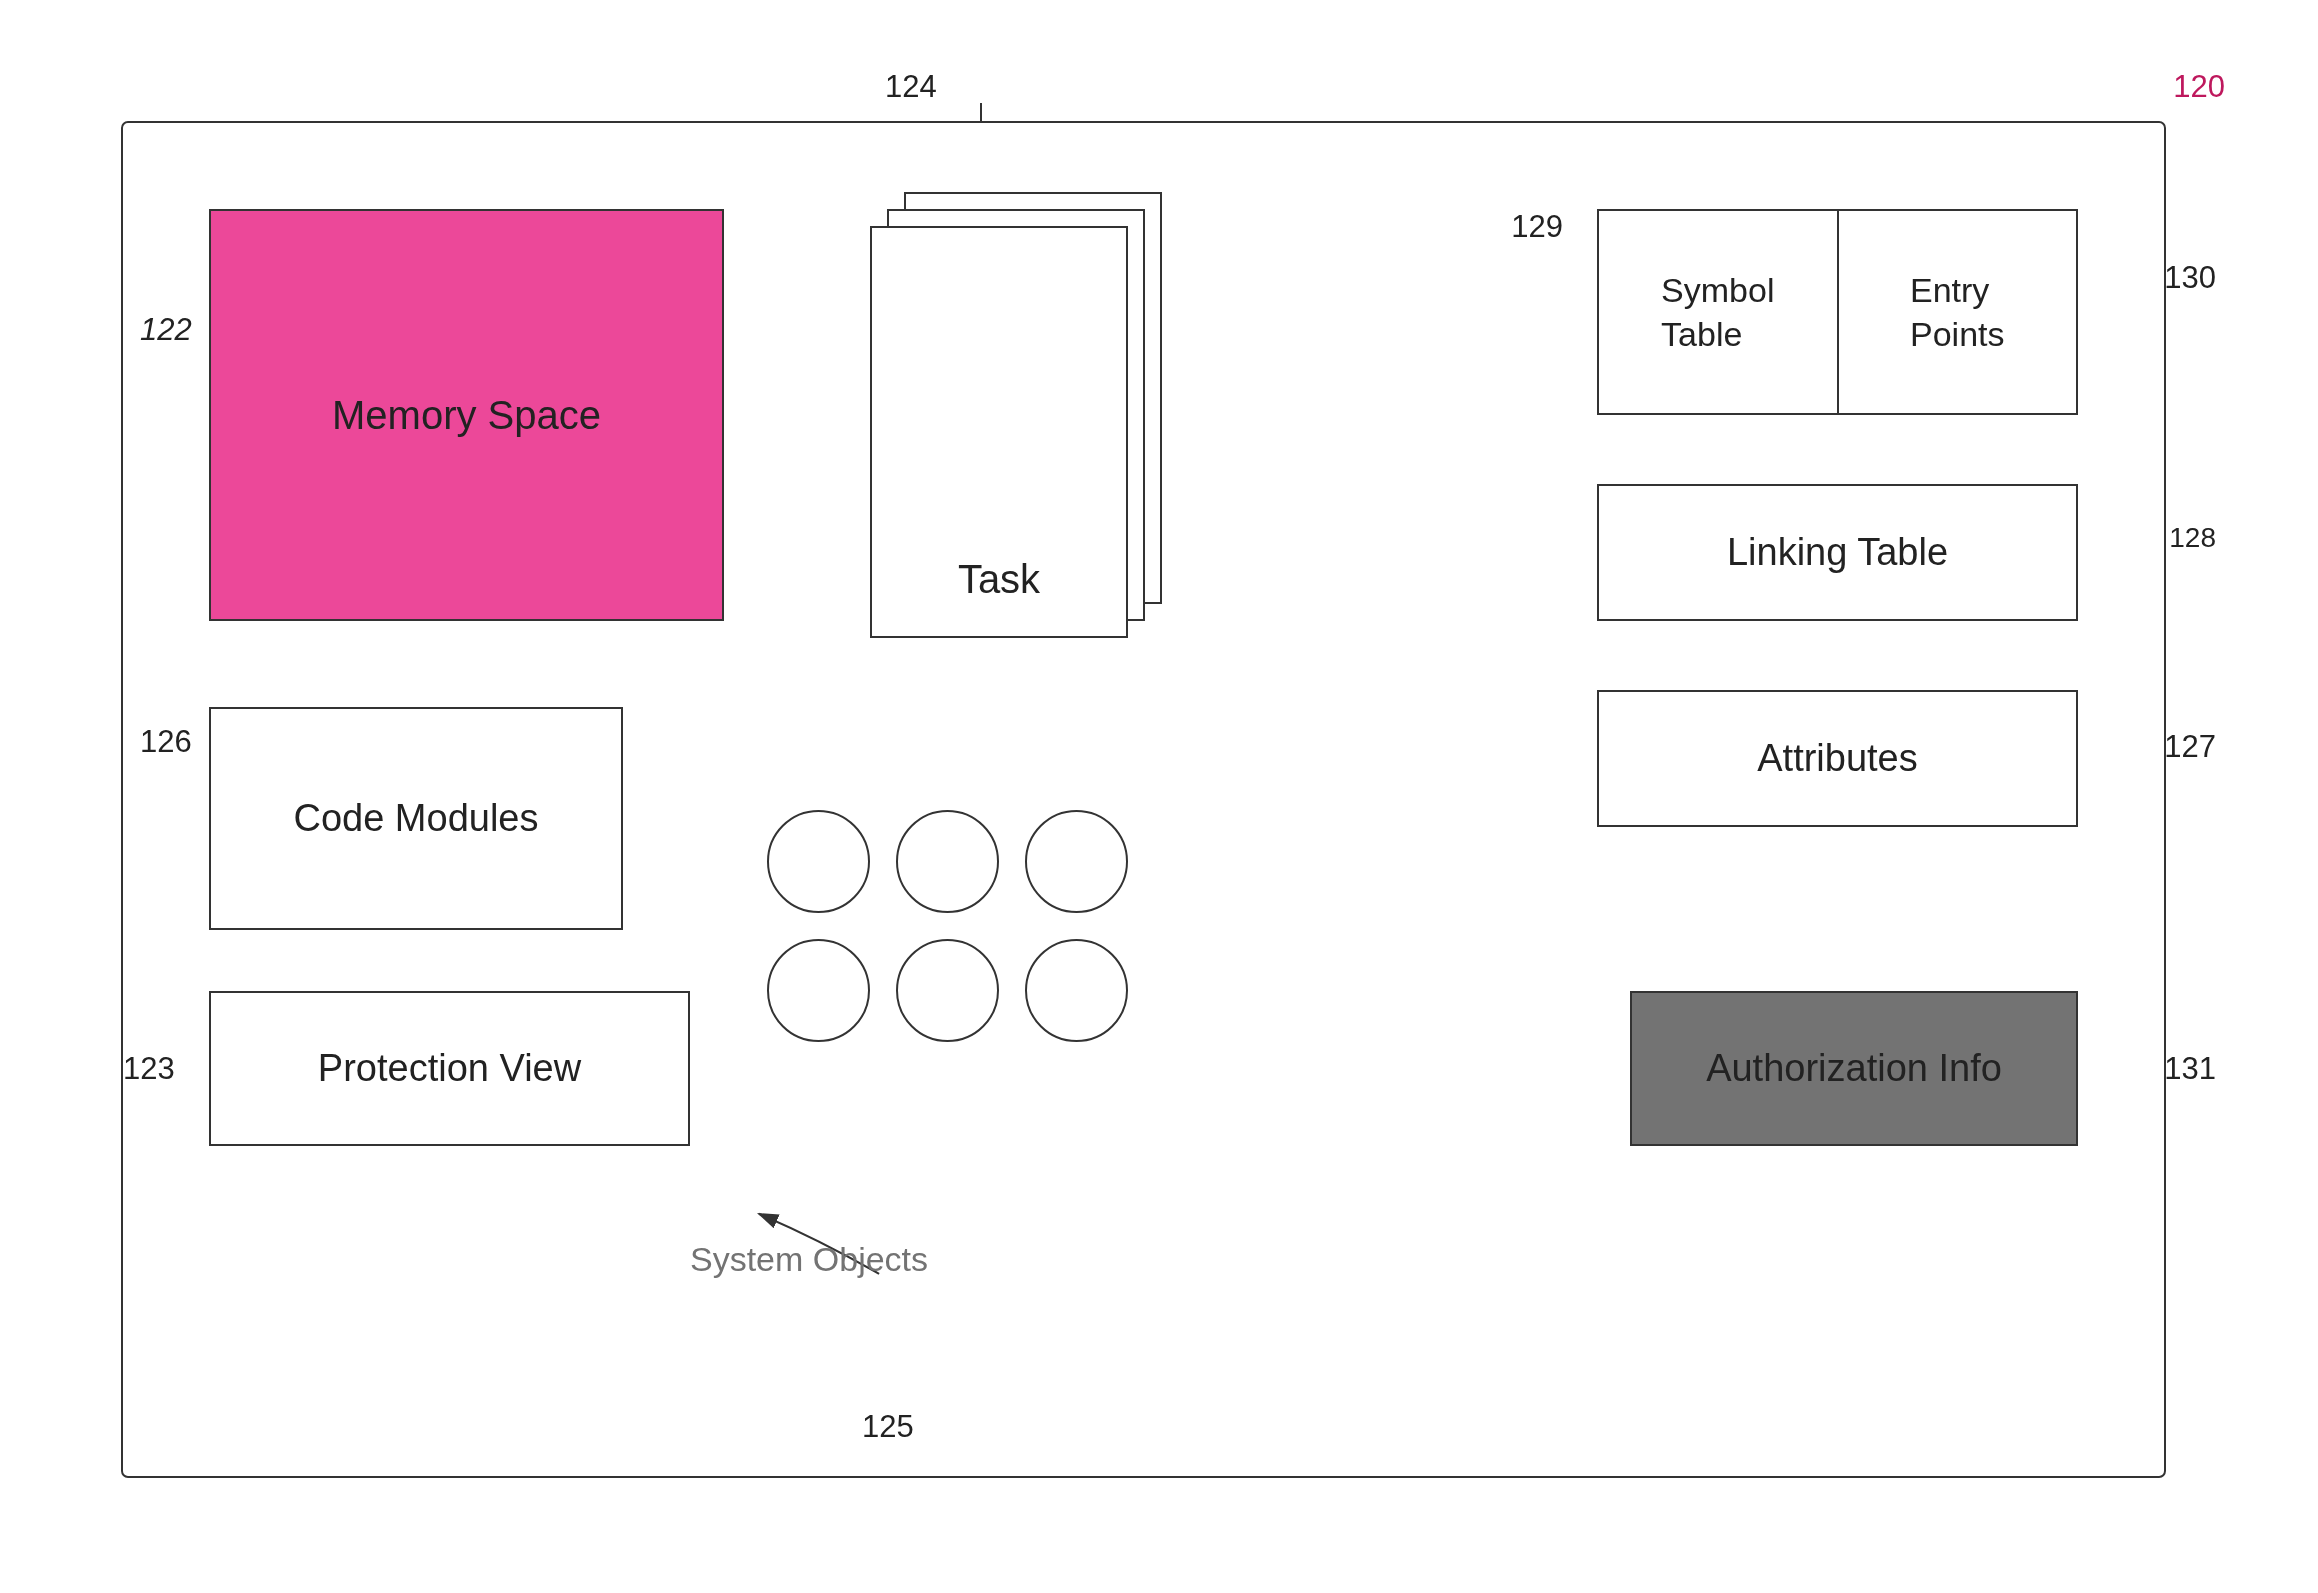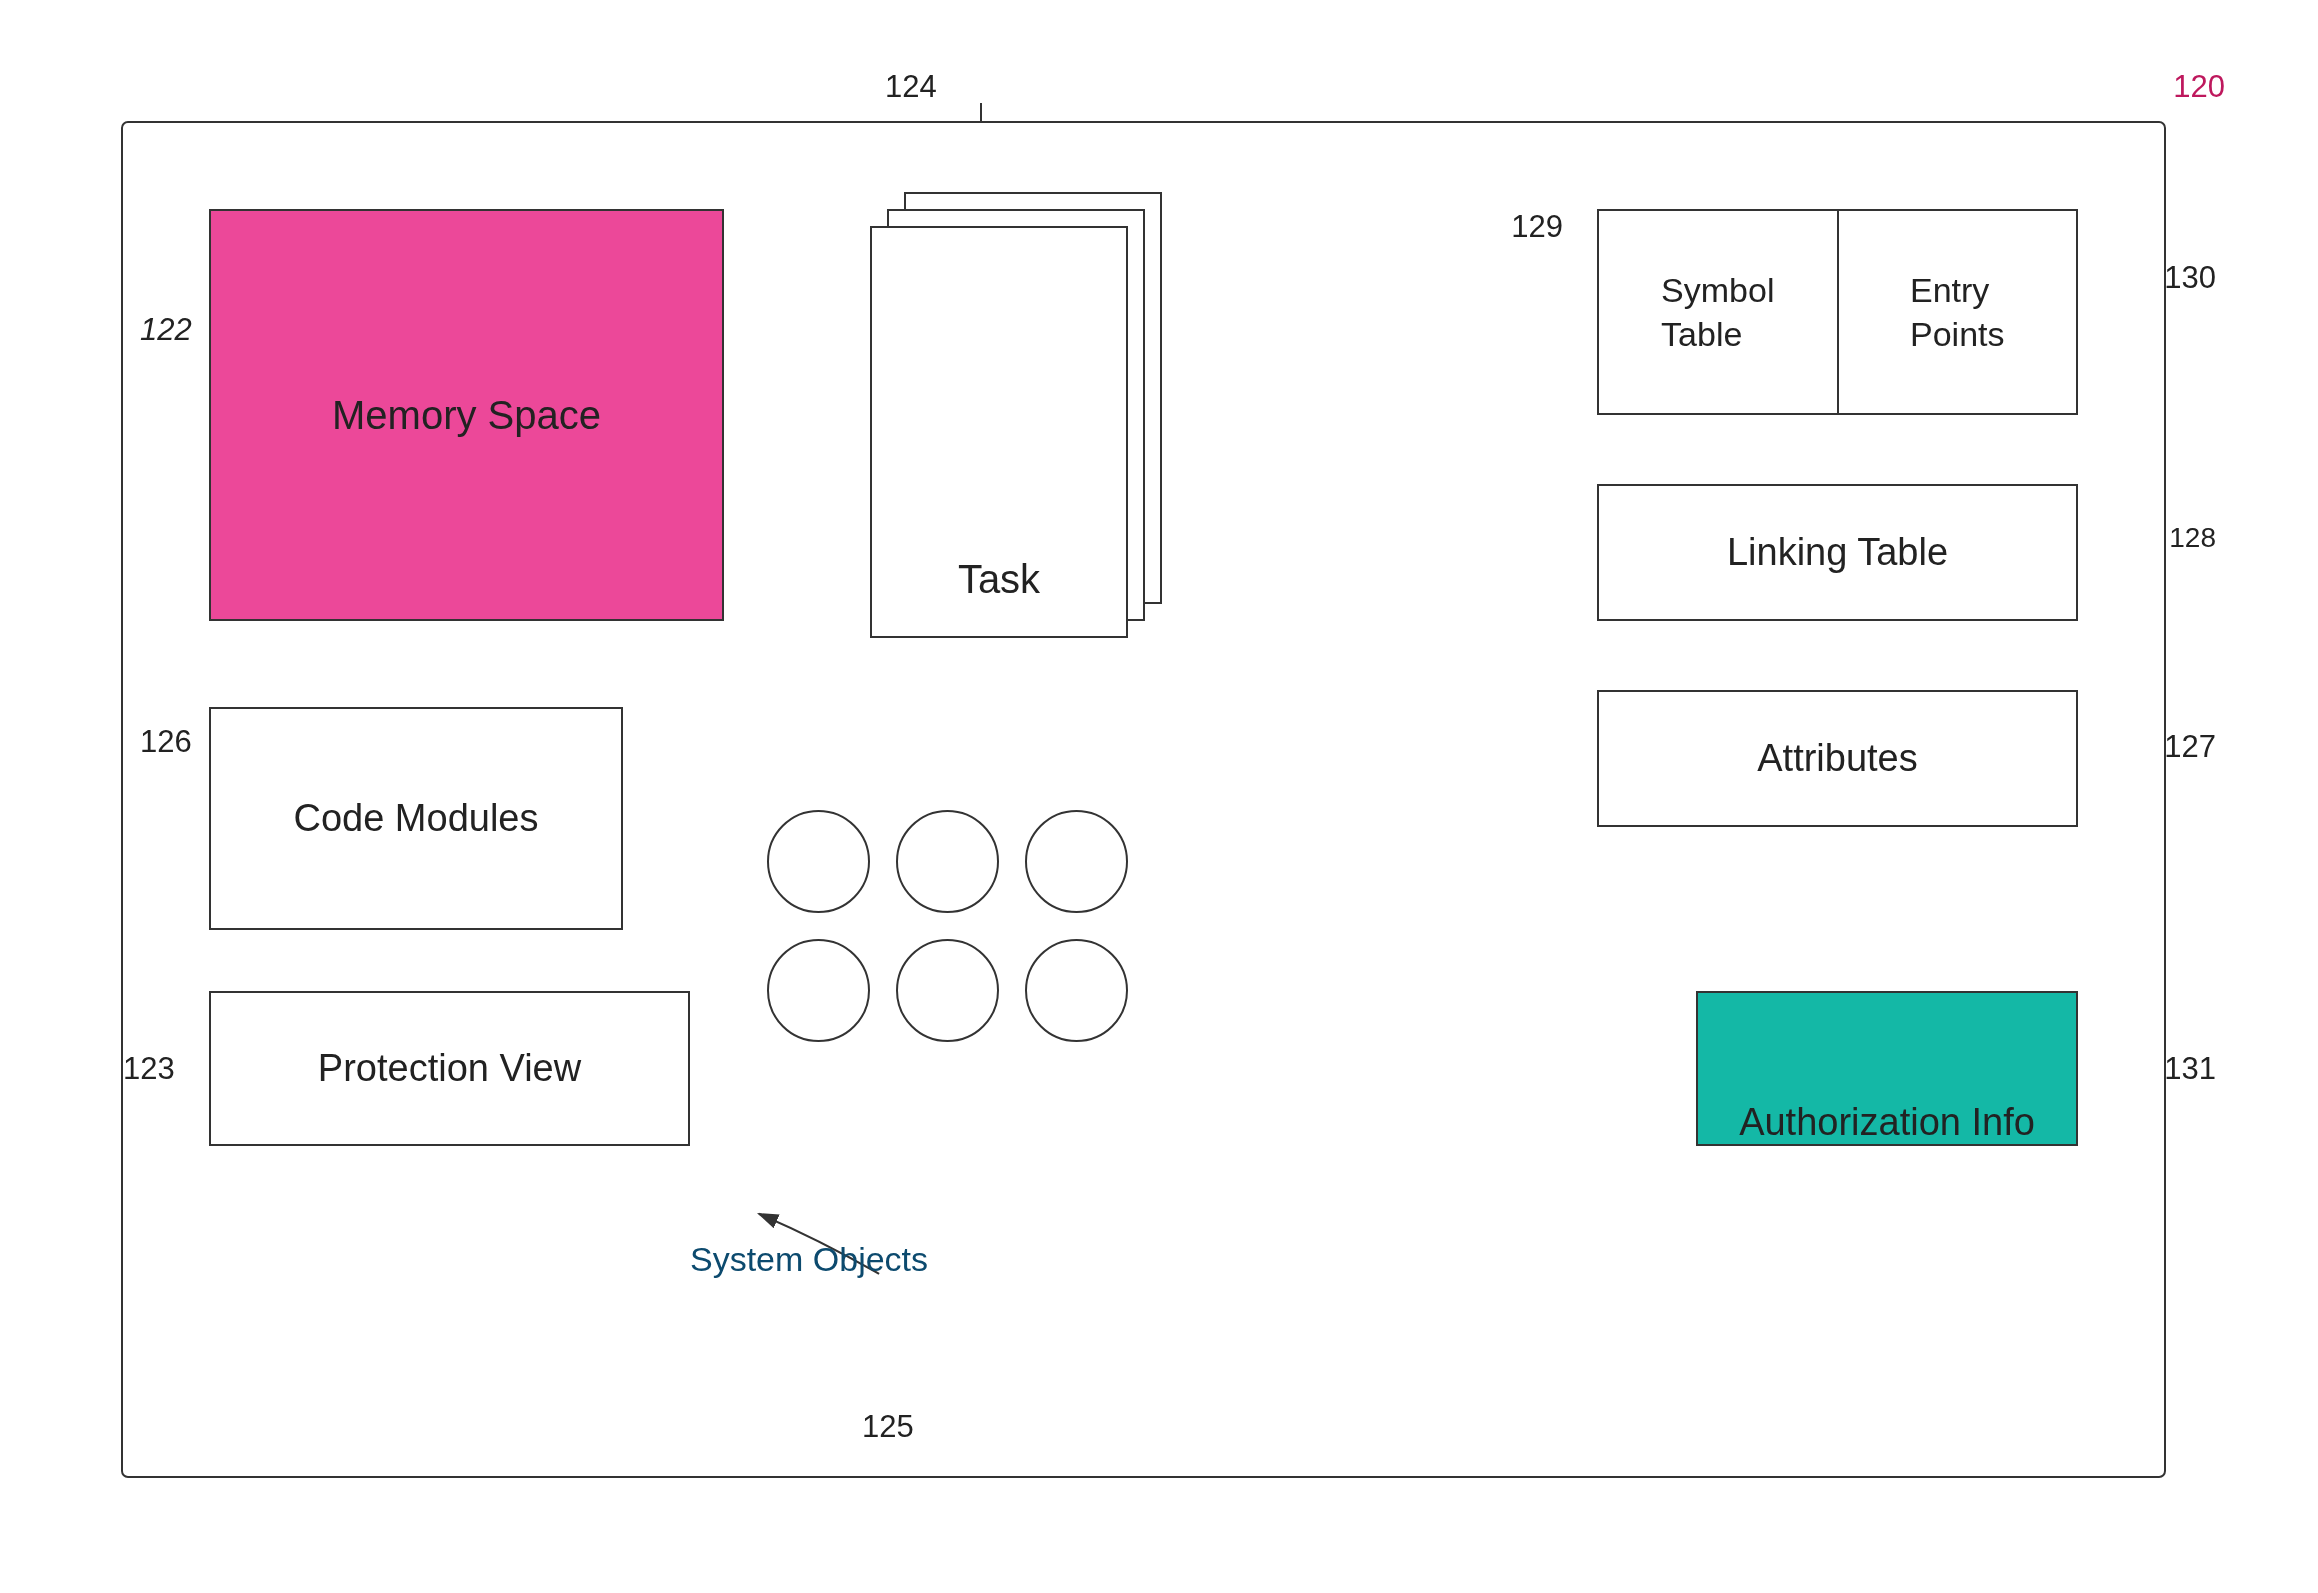--- a/index.html
+++ b/index.html
@@ -298,26 +298,26 @@
       border: 2.6px solid #333;
       border-radius: 50%;
       background: #fff;
     }
 
     
     .auth-info-box {
       position: absolute;
       top: 868px;
       right: 86px;
-      width: 382px;
+      width: 448px;
       height: 155px;
       border: 2.6px solid #333;
-      background: #14b8a6;
-      display: flex;
-      align-items: flex-end;
+      background: #737373;
+      display: flex;
+      align-items: center;
       justify-content: center;
     }
 
     .label-131 {
       position: absolute;
       top: 928px;
       right: -52px;
       font-size: 31px;
       color: #222;
     }
@@ -419,19 +419,19 @@
       
       <svg width="258" height="103" viewBox="0 0 300 120">
         <path d="M 220 100 Q 150 60 80 30" stroke="#333" stroke-width="2.5" fill="none" marker-end="url(#arr)"></path>
         <defs>
           <marker id="arr" markerWidth="10" markerHeight="7" refX="9" refY="3.5" orient="auto">
             <polygon points="0 0, 10 3.5, 0 7" fill="#333"></polygon>
           </marker>
         </defs>
       </svg>
     </div>
-    <span style="position:absolute; top:1117px; left:567px; font-size:34px; color:#0c4a6e;">System Objects</span>
+    <span style="position:absolute; top:1117px; left:567px; font-size:34px; color:#737373;">System Objects</span>
     <span style="position:absolute; top:1286px; left:739px; font-size:31px; color:#222;">125</span>
 
   </div>
 
 </div>
 
 
 </body></html>

